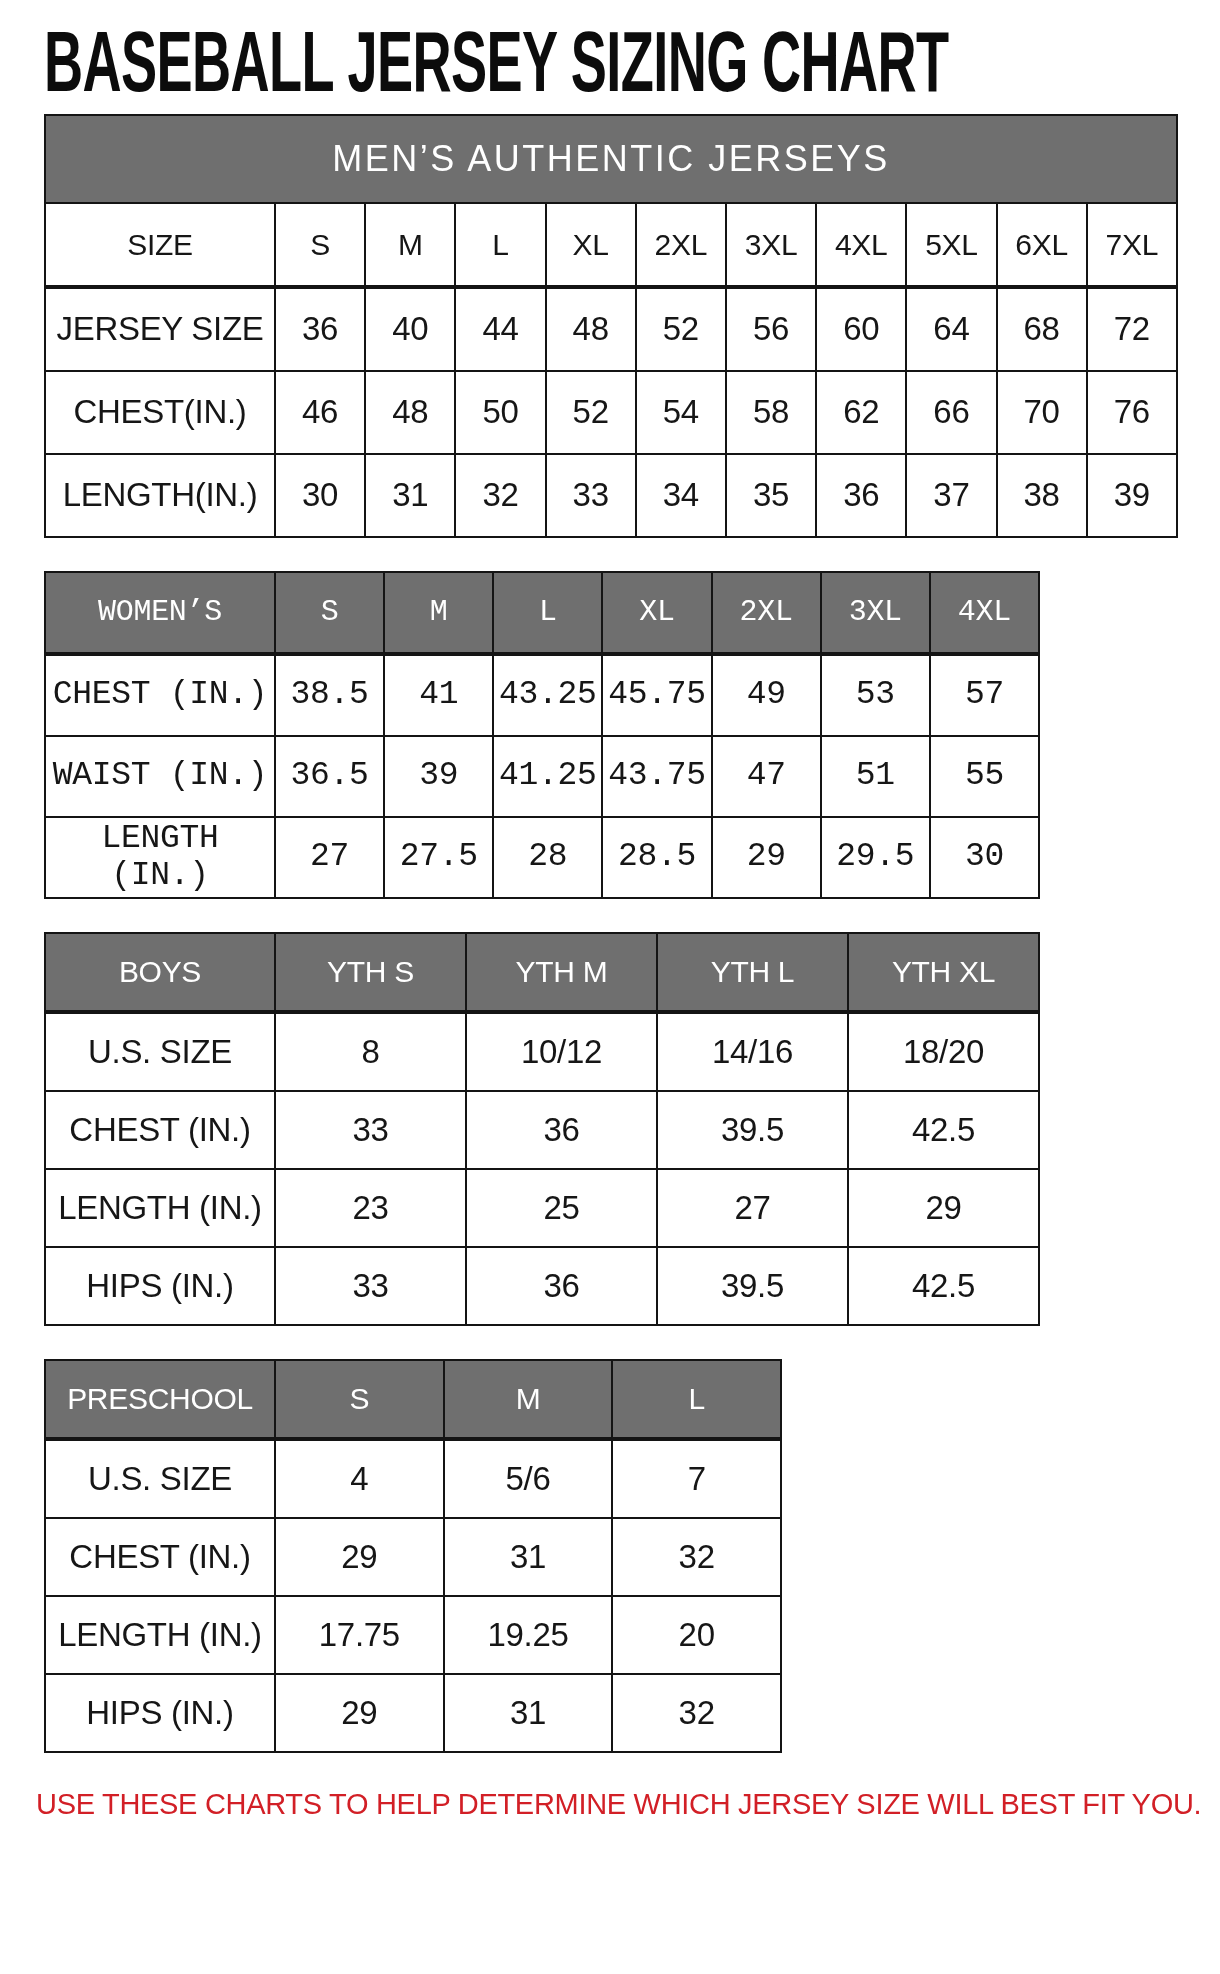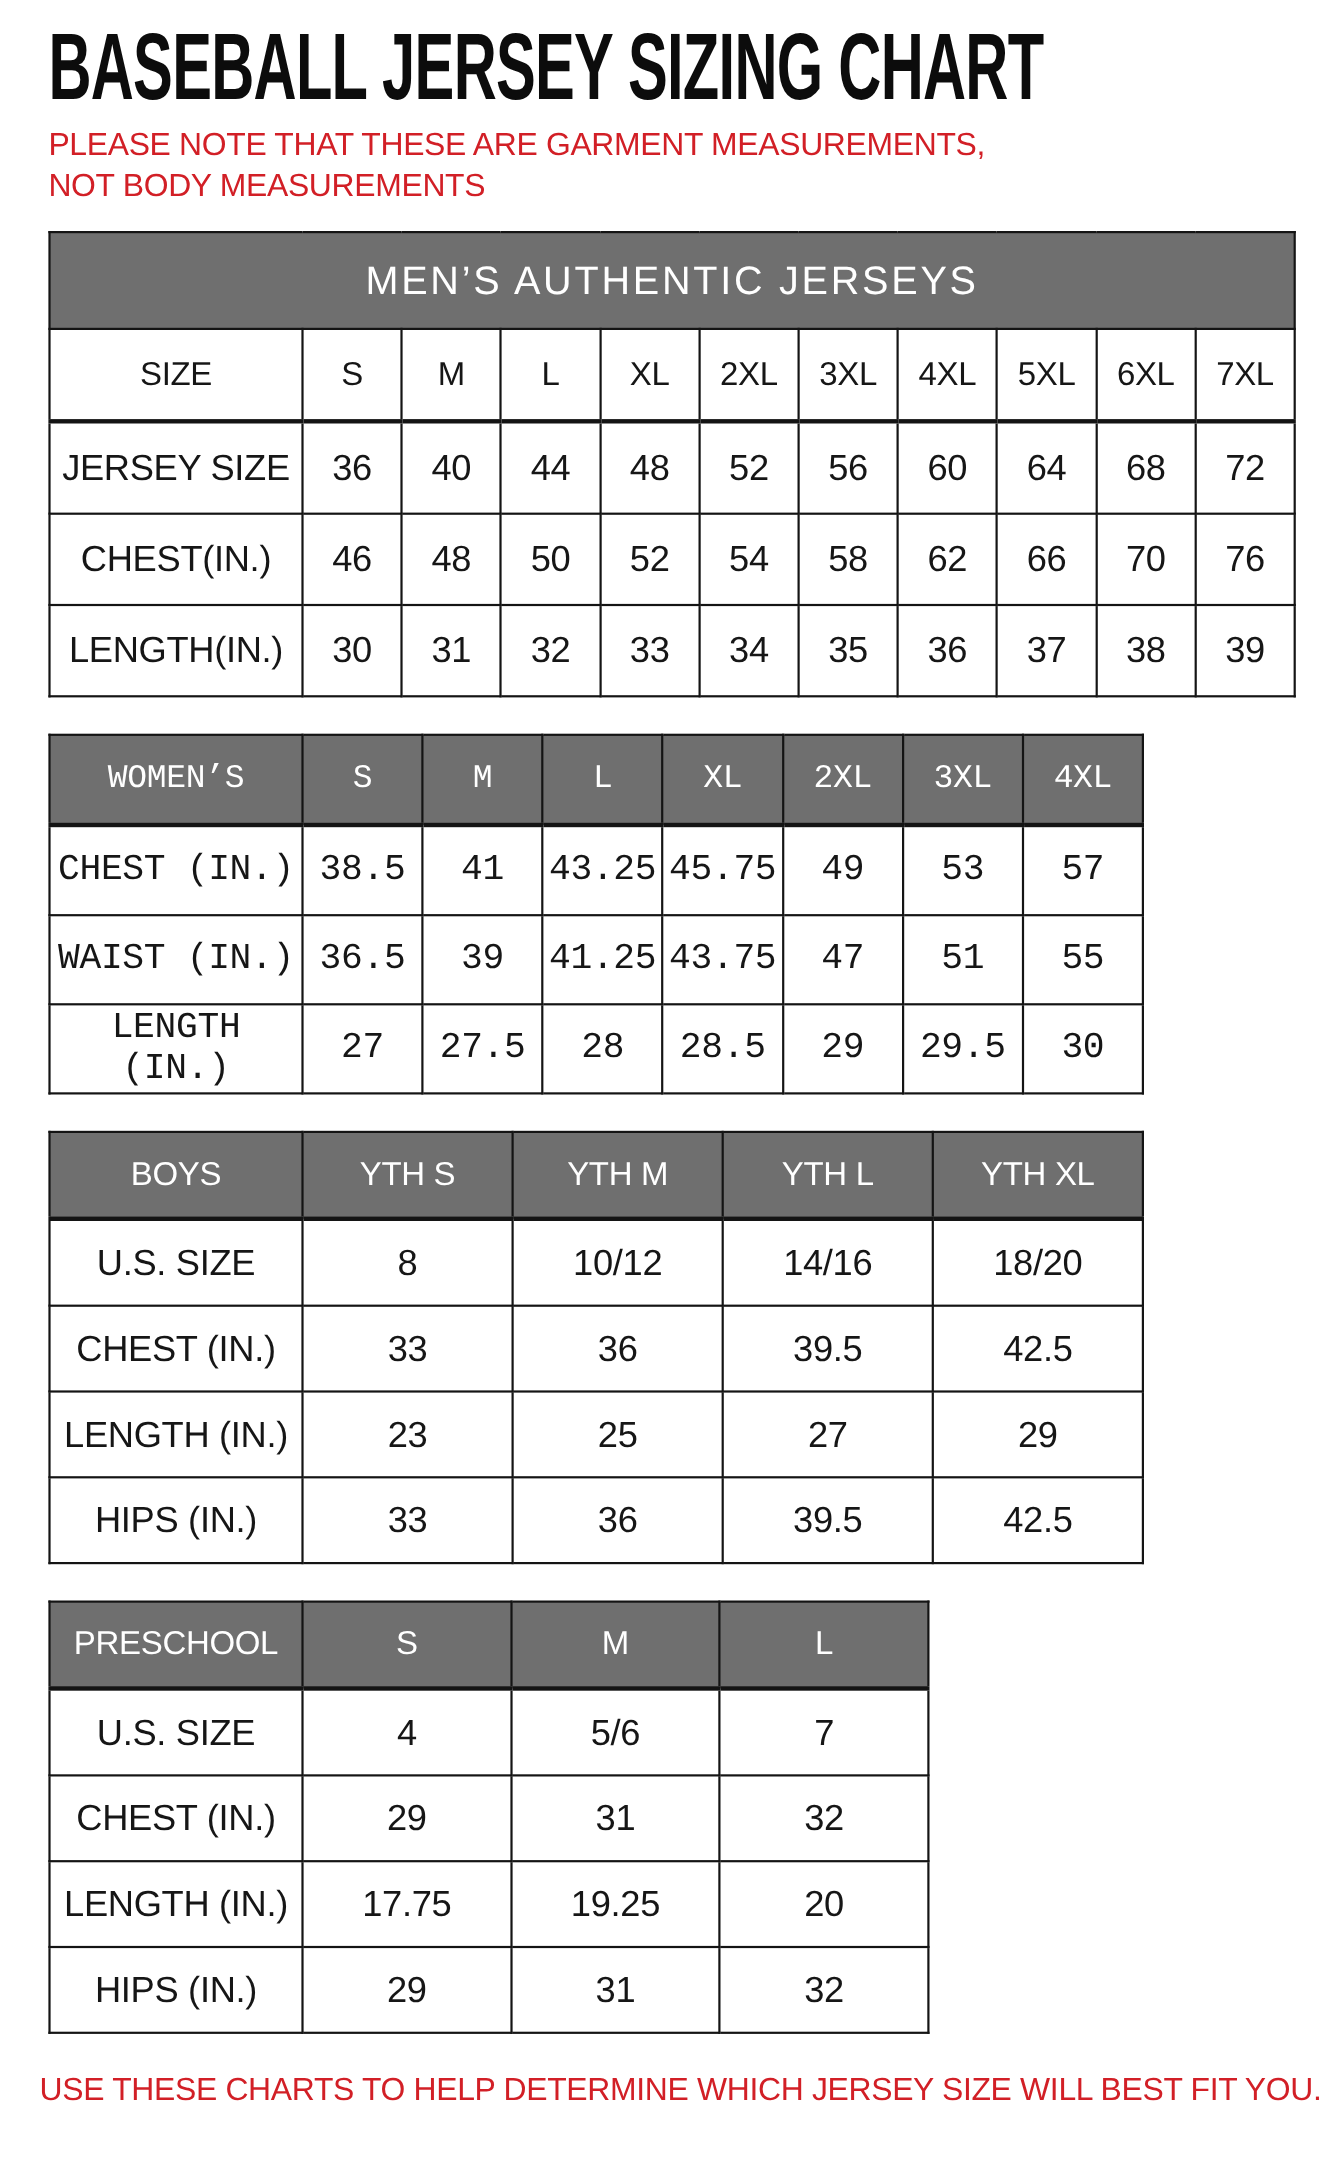--- a/index.html
+++ b/index.html
@@ -58,21 +58,21 @@
   .tbl.gray-hdr .hdr-row td {
     background: #6f6f6f;
     color: #ffffff;
   }
   .lbl-cell { white-space: pre-line; }
 
   
   table.mens      { width: 1134px; }
   table.womens    { width: 996px;  }
   table.boys      { width: 996px;  }
-  table.preschool { width: 801px;  }
+  table.preschool { width: 738px;  }
   table.mens td      { height: 81px; }
   table.womens td    { height: 79px; font-family: Liberation Mono, monospace; }
   table.boys td      { height: 76px; }
   table.preschool td { height: 76px; }
   col.label-col { width: 230px; }
 
   .red-footer {
     color: #d21f26;
     font-size: 29px;
     line-height: 36px;
@@ -81,21 +81,20 @@
     white-space: nowrap;
   }
 </style>
 </head>
 <body>
 
 <div class="content">
 
   <h1 class="page-title">BASEBALL JERSEY SIZING CHART</h1>
 
-  <p class="red-note">PLEASE NOTE THAT THESE ARE GARMENT MEASUREMENTS, NOT BODY MEASUREMENTS</p>
 
   <table class="tbl mens">
       <colgroup>
         <col class="label-col">
         <col>
         <col>
         <col>
         <col>
         <col>
         <col>

